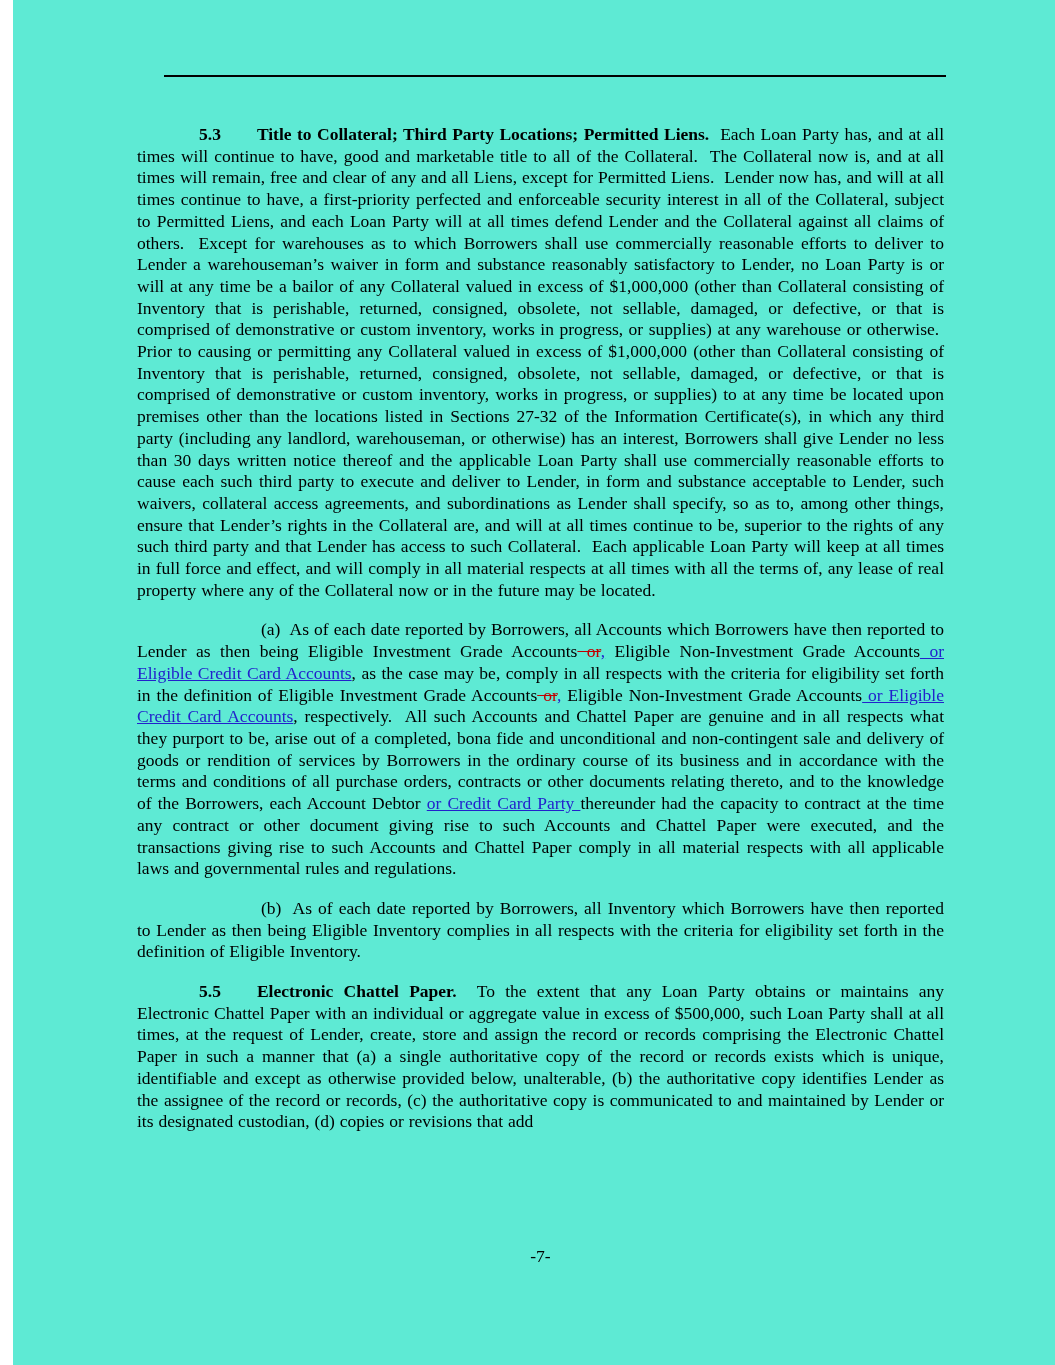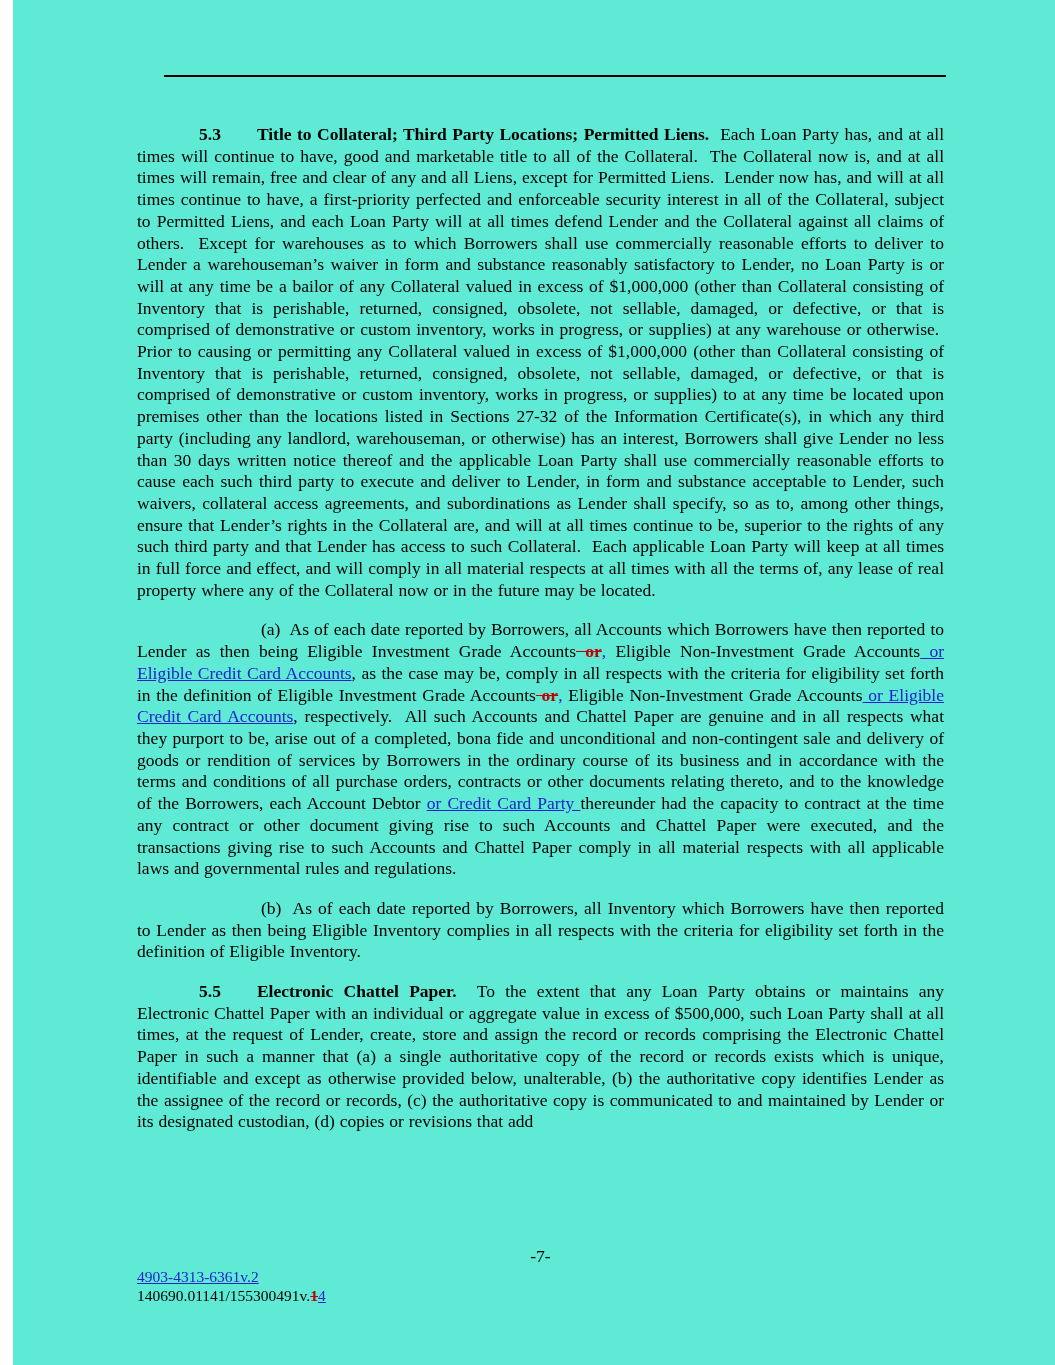--- a/index.html
+++ b/index.html
@@ -38,21 +38,21 @@
     font-size: 17.5px;
     line-height: 21.7px;
     word-spacing: 0.5px;
   }
   p.para + p.para { margin-top: 18px; }
   p.indent-section { text-indent: 62px; }
   p.indent-sub { text-indent: 124px; }
   .tab { display: inline-block; width: 36px; }
   .run-n { }
   .run-b { font-weight: bold; }
-  .run-del { color: #c00000; text-decoration: line-through; font-weight: bold; }
+  .run-del { color: #c00000; text-decoration: line-through; }
   .run-ins { color: #2222cc; text-decoration: underline; }
   .page-number {
     position: absolute;
     left: 0;
     top: 1246px;
     width: 100%;
     text-align: center;
     font-size: 17.5px;
     line-height: 21px;
   }
@@ -70,17 +70,13 @@
 
 <div class="page">
   <div class="header-rule"></div>
   <div class="body-text">
       <p class="para indent-section"><span class="run-b">5.3</span><span class="tab"></span><span class="run-b">Title to Collateral; Third Party Locations; Permitted Liens.</span><span class="run-n">&nbsp; Each Loan Party has, and at all times will continue to have, good and marketable title to all of the Collateral.&nbsp; The Collateral now is, and at all times will remain, free and clear of any and all Liens, except for Permitted Liens.&nbsp; Lender now has, and will at all times continue to have, a first-priority perfected and enforceable security interest in all of the Collateral, subject to Permitted Liens, and each Loan Party will at all times defend Lender and the Collateral against all claims of others.&nbsp; Except for warehouses as to which Borrowers shall use commercially reasonable efforts to deliver to Lender a warehouseman’s waiver in form and substance reasonably satisfactory to Lender, no Loan Party is or will at any time be a bailor of any Collateral valued in excess of $1,000,000 (other than Collateral consisting of Inventory that is perishable, returned, consigned, obsolete, not sellable, damaged, or defective, or that is comprised of demonstrative or custom inventory, works in progress, or supplies) at any warehouse or otherwise.&nbsp; Prior to causing or permitting any Collateral valued in excess of $1,000,000 (other than Collateral consisting of Inventory that is perishable, returned, consigned, obsolete, not sellable, damaged, or defective, or that is comprised of demonstrative or custom inventory, works in progress, or supplies) to at any time be located upon premises other than the locations listed in Sections 27-32 of the Information Certificate(s), in which any third party (including any landlord, warehouseman, or otherwise) has an interest, Borrowers shall give Lender no less than 30 days written notice thereof and the applicable Loan Party shall use commercially reasonable efforts to cause each such third party to execute and deliver to Lender, in form and substance acceptable to Lender, such waivers, collateral access agreements, and subordinations as Lender shall specify, so as to, among other things, ensure that Lender’s rights in the Collateral are, and will at all times continue to be, superior to the rights of any such third party and that Lender has access to such Collateral.&nbsp; Each applicable Loan Party will keep at all times in full force and effect, and will comply in all material respects at all times with all the terms of, any lease of real property where any of the Collateral now or in the future may be located.</span></p>
       <p class="para indent-sub"><span class="run-n">(a)&nbsp; As of each date reported by Borrowers, all Accounts which Borrowers have then reported to Lender as then being Eligible Investment Grade Accounts</span><span class="run-del"> or</span><span class="run-ins">,</span><span class="run-n"> Eligible Non-Investment Grade Accounts</span><span class="run-ins"> or Eligible Credit Card Accounts</span><span class="run-n">, as the case may be, comply in all respects with the criteria for eligibility set forth in the definition of Eligible Investment Grade Accounts</span><span class="run-del"> or</span><span class="run-ins">,</span><span class="run-n"> Eligible Non-Investment Grade Accounts</span><span class="run-ins"> or Eligible Credit Card Accounts</span><span class="run-n">, respectively.&nbsp; All such Accounts and Chattel Paper are genuine and in all respects what they purport to be, arise out of a completed, bona fide and unconditional and non-contingent sale and delivery of goods or rendition of services by Borrowers in the ordinary course of its business and in accordance with the terms and conditions of all purchase orders, contracts or other documents relating thereto, and to the knowledge of the Borrowers, each Account Debtor </span><span class="run-ins">or Credit Card Party </span><span class="run-n">thereunder had the capacity to contract at the time any contract or other document giving rise to such Accounts and Chattel Paper were executed, and the transactions giving rise to such Accounts and Chattel Paper comply in all material respects with all applicable laws and governmental rules and regulations.</span></p>
       <p class="para indent-sub"><span class="run-n">(b)&nbsp; As of each date reported by Borrowers, all Inventory which Borrowers have then reported to Lender as then being Eligible Inventory complies in all respects with the criteria for eligibility set forth in the definition of Eligible Inventory.</span></p>
       <p class="para indent-section"><span class="run-b">5.5</span><span class="tab"></span><span class="run-b">Electronic Chattel Paper.</span><span class="run-n">&nbsp; To the extent that any Loan Party obtains or maintains any Electronic Chattel Paper with an individual or aggregate value in excess of $500,000, such Loan Party shall at all times, at the request of Lender, create, store and assign the record or records comprising the Electronic Chattel Paper in such a manner that (a)&nbsp;a single authoritative copy of the record or records exists which is unique, identifiable and except as otherwise provided below, unalterable, (b)&nbsp;the authoritative copy identifies Lender as the assignee of the record or records, (c) the authoritative copy is communicated to and maintained by Lender or its designated custodian, (d)&nbsp;copies or revisions that add</span></p>
     </div>
   <div class="page-number">-7-</div>
-  <div class="footer-ids">
-      <div class="footer-line"><span class="run-ins">4903-4313-6361v.2</span></div>
-      <div class="footer-line"><span class="run-n">140690.01141/155300491v.</span><span class="run-del">1</span><span class="run-ins">4</span></div>
-    </div>
 </div>
 
 </body></html>

